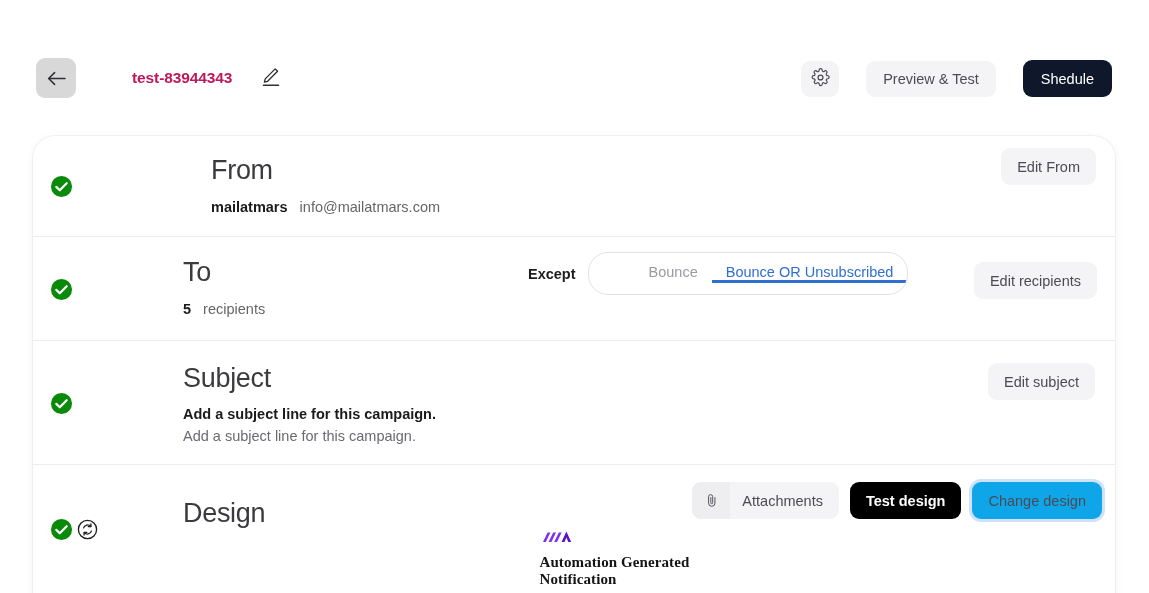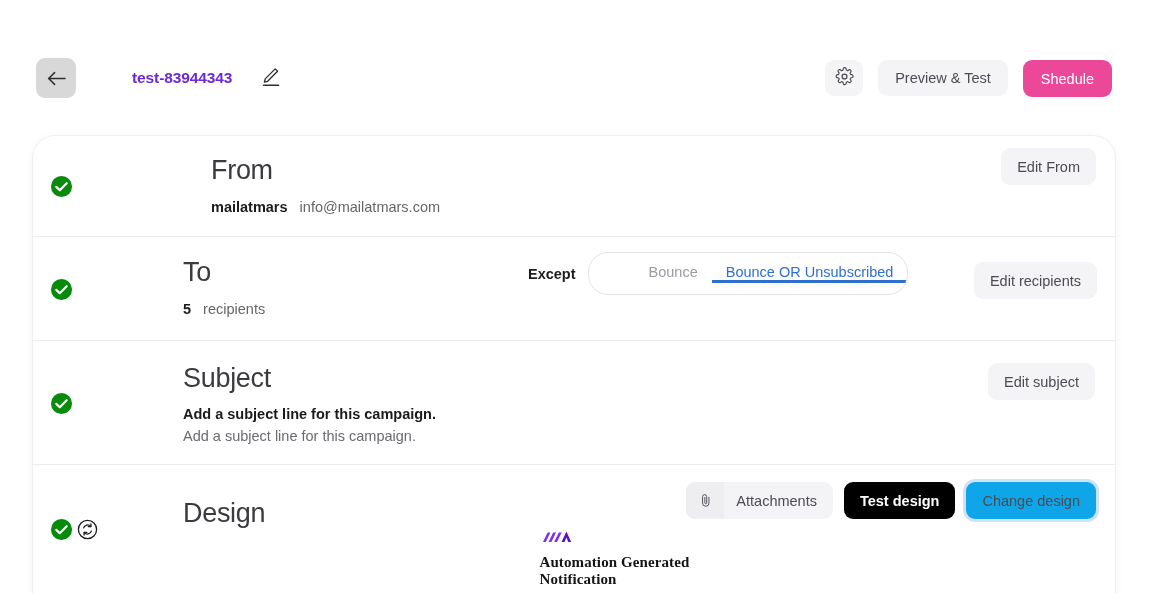--- a/index.html
+++ b/index.html
@@ -41,43 +41,43 @@
     align-items: center;
     justify-content: center;
     cursor: pointer;
     padding: 0;
   }
   .back-btn svg { display:block; }
   .campaign-name {
     margin-left: 56px;
     font-size: 15.5px;
     font-weight: 700;
-    color: #6d28d9;
+    color: #be185d;
     letter-spacing: -0.1px;
     cursor: pointer;
     white-space: nowrap;
   }
   .pencil-btn {
     margin-left: 28px;
     width: 22px; height: 24px;
     display: flex;
     align-items: center;
     justify-content: center;
     cursor: pointer;
     background: none;
     border: none;
     padding: 0;
   }
 
   .topbar-right {
     position: absolute;
     right: 37px; top: 60px;
     display: flex;
-    align-items: flex-start;
-    gap: 15px;
+    align-items: center;
+    gap: 27px;
   }
   .gear-btn {
     width: 38px; height: 36px;
     border-radius: 9px;
     background: #f4f4f6;
     border: none;
     display: flex;
     align-items: center;
     justify-content: center;
     cursor: pointer;
@@ -92,21 +92,21 @@
     color: #4c4c55;
     font-size: 14.5px;
     font-family: "Liberation Sans", sans-serif;
     cursor: pointer;
     white-space: nowrap;
   }
   .btn-dark {
     height: 37px;
     padding: 0 18px;
     border-radius: 9px;
-    background: #ec4899;
+    background: #0f172a;
     border: none;
     color: #ffffff;
     font-size: 14.5px;
     font-family: "Liberation Sans", sans-serif;
     cursor: pointer;
     white-space: nowrap;
   }
 
   
   .card {
@@ -184,21 +184,21 @@
   .sec-actions {
     position: absolute;
     right: 0;
     display: flex;
     align-items: center;
     gap: 11px;
   }
   #from-actions    { top: 12px;  right: 19px; }
   #to-actions      { top: 25px;  right: 18px; }
   #subject-actions { top: 22px;  right: 20px; }
-  #design-actions  { top: 17px;  right: 19px; justify-content: flex-end; }
+  #design-actions  { top: 17px;  right: 13px; justify-content: flex-end; }
 
   .action-btn {
     height: 37px;
     padding: 0 16px;
     border-radius: 9px;
     background: #f4f4f6;
     border: none;
     color: #4b4b54;
     font-size: 14.5px;
     font-family: "Liberation Sans", sans-serif;

